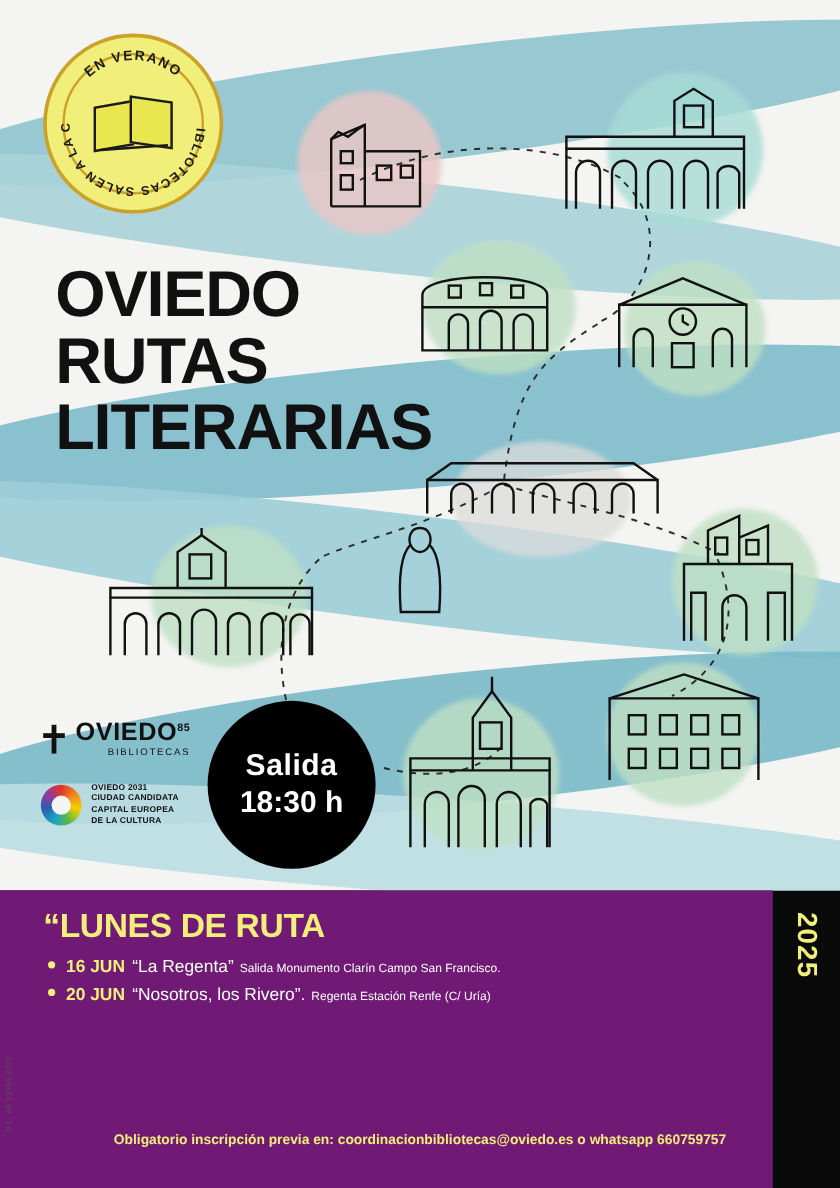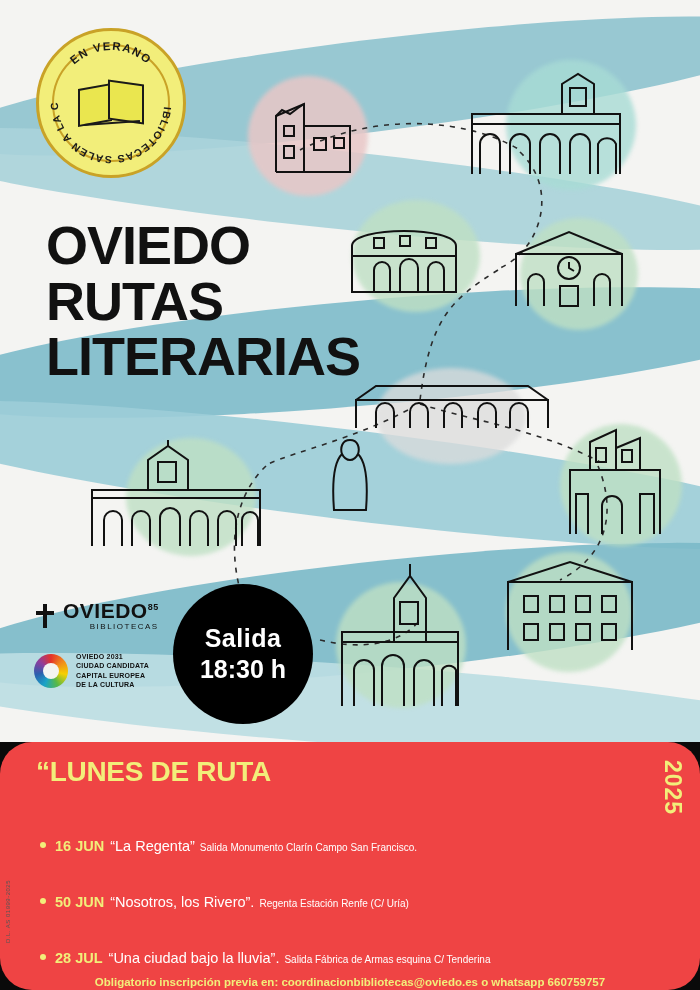--- a/index.html
+++ b/index.html
@@ -105,47 +105,47 @@
     position:absolute;left:34px;top:652px;display:flex;align-items:center;gap:8px;
   }
   .cc-ring{width:34px;height:34px;border-radius:50%;
     background:conic-gradient(#e4332a,#f08a1d,#f5d000,#58b947,#1aa3c8,#2b5fae,#8e3d9e,#e4332a);
     position:relative;}
   .cc-ring:after{content:"";position:absolute;inset:9px;border-radius:50%;background:#f4f4f2;}
   .cc-txt{font-size:7px;line-height:1.35;color:#111;font-weight:bold;letter-spacing:.2px;}
 
   
   .panel{
-    position:absolute;left:0;top:742px;width:700px;height:248px;background:#ef4444;border-radius:32px;
+    position:absolute;left:0;top:742px;width:644px;height:248px;background:#701a75;
   }
   .panel-head{
     position:absolute;left:36px;top:14px;
     color:#f2ee7a;font-weight:bold;font-size:28px;letter-spacing:-.3px;
   }
   .year{
     position:absolute;right:14px;top:760px;
     color:#f2ee7a;font-weight:bold;font-size:23px;
     writing-mode:vertical-rl;letter-spacing:1px;
   }
   .routes{
     position:absolute;left:40px;top:56px;width:630px;
   }
   .route-row{
-    display:flex;align-items:baseline;margin-bottom:7px;color:#fff;margin-top:40px;
+    display:flex;align-items:baseline;margin-bottom:7px;color:#fff;
   }
   .dot{
     width:6px;height:6px;border-radius:50%;background:#f2ee7a;
     margin-right:9px;flex:0 0 auto;position:relative;top:-3px;
   }
   .r-date{color:#f2ee7a;font-weight:bold;font-size:14.5px;margin-right:6px;white-space:nowrap;}
   .r-name{color:#fff;font-weight:normal;font-size:14.5px;margin-right:5px;white-space:nowrap;}
   .r-place{color:#fff;font-size:10px;}
   .footer{
     position:absolute;left:0;top:202px;width:700px;text-align:center;
-    color:#f2ee7a;font-size:11.5px;font-weight:bold;margin-top:32px;
+    color:#f2ee7a;font-size:11.5px;font-weight:bold;
   }
   .legal{
     position:absolute;left:5px;top:880px;color:#555;font-size:6px;
     writing-mode:vertical-rl;transform:rotate(180deg);letter-spacing:.5px;
   }
 </style>
 </head>
 <body>
 
 <div class="poster">
@@ -368,32 +368,26 @@
 
       <div class="route-row">
         <span class="dot"></span>
         <span class="r-date">16 JUN</span>
         <span class="r-name">“La Regenta”</span>
         <span class="r-place">Salida Monumento Clarín Campo San Francisco.</span>
       </div>
 
       <div class="route-row">
         <span class="dot"></span>
-        <span class="r-date">50 JUN</span>
+        <span class="r-date">20 JUN</span>
         <span class="r-name">“Nosotros, los Rivero”.</span>
         <span class="r-place">Regenta Estación Renfe (C/ Uría)</span>
       </div>
 
 
-      <div class="route-row">
-        <span class="dot"></span>
-        <span class="r-date">28 JUL</span>
-        <span class="r-name">“Una ciudad bajo la lluvia”.</span>
-        <span class="r-place">Salida Fábrica de Armas esquina C/ Tenderina</span>
-      </div>
 
 
 
     </div>
 
     <div class="footer">Obligatorio inscripción previa en: coordinacionbibliotecas@oviedo.es o whatsapp 660759757</div>
   </div>
 
   <div class="year">2025</div>
   <div class="legal">D.L. AS 01999-2025</div>

